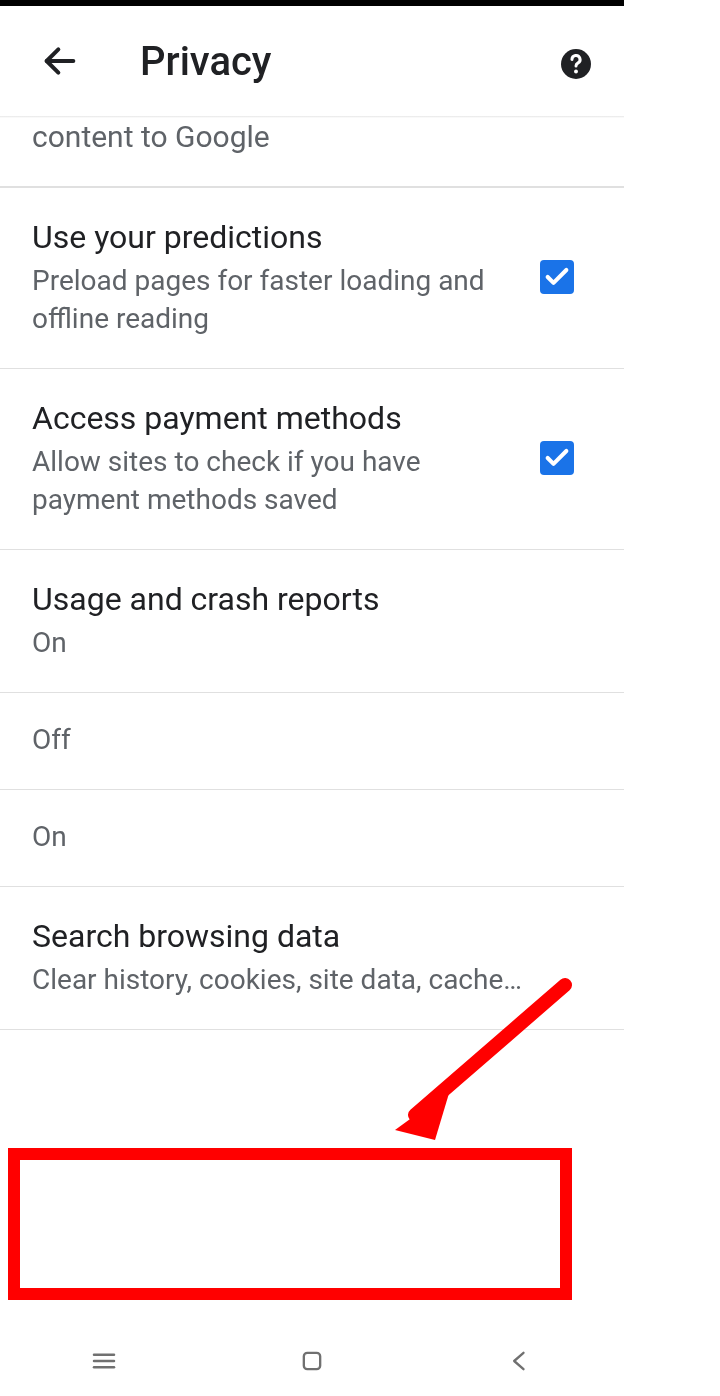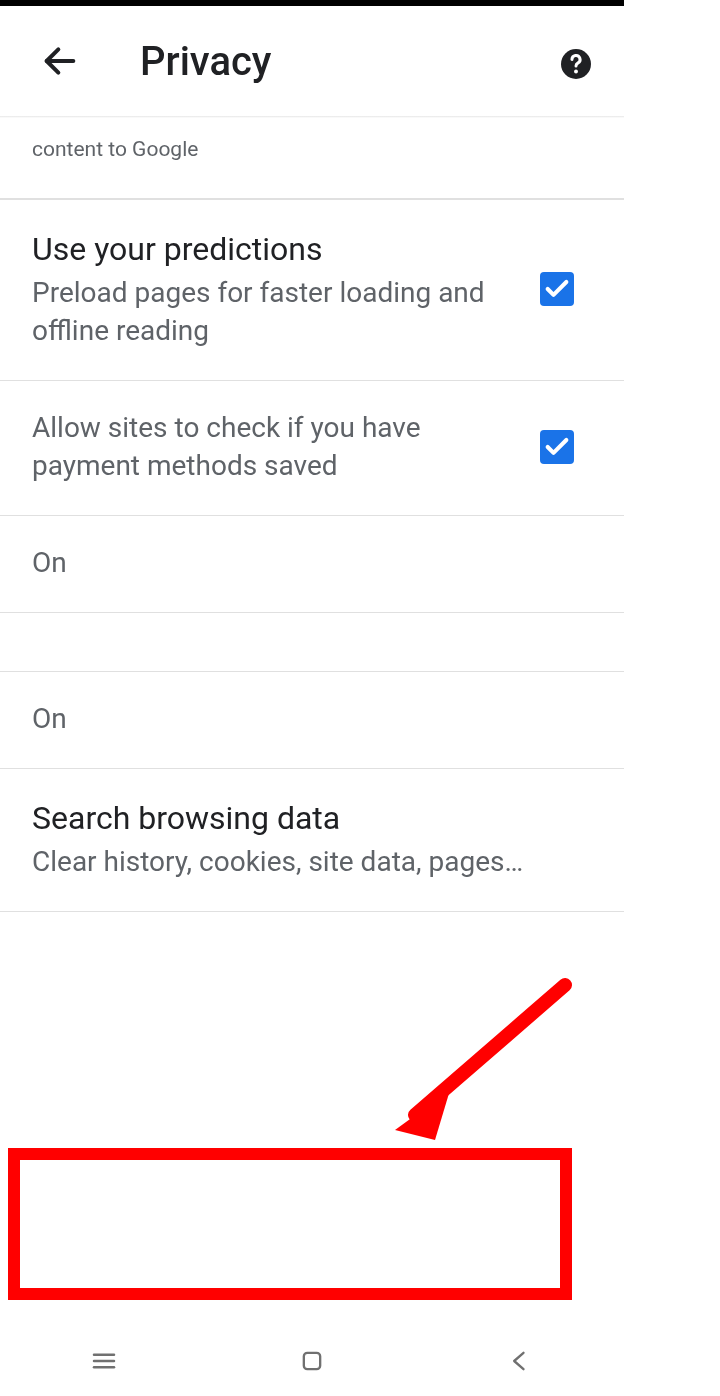--- a/index.html
+++ b/index.html
@@ -30,23 +30,23 @@
     right: 28px;
     top: 38px;
     width: 40px; height: 40px;
     display:flex; align-items:center; justify-content:center;
   }
 
   .divider { height: 1px; background: #e0e0e0; width: 100%; }
   .shadowline { height: 2px; background: linear-gradient(#e6e6e6, #fff); width: 100%; }
 
   .partial {
-    padding: 12px 32px 30px 32px;
+    padding: 0 32px 30px 32px;
     color: #5f6368;
-    font-size: 21px;
+    font-size: 30px;
     line-height: 38px;
   }
 
   .item {
     padding: 28px 32px 30px 32px;
     display: flex;
     align-items: center;
     justify-content: space-between;
   }
   .item .textcol { flex: 1; padding-right: 20px; }
@@ -140,58 +140,61 @@
       <svg viewBox="0 0 24 24" fill="none" stroke="#fff" stroke-width="3.5" stroke-linecap="round" stroke-linejoin="round">
           <polyline points="4 12 9 17 20 6"></polyline>
         </svg>
     </div>
   </div>
 
   <div class="divider"></div>
 
   <div class="item">
     <div class="textcol">
+      <div class="t">Access payment methods</div>
       <div class="s">Allow sites to check if you have payment methods saved</div>
     </div>
     <div class="checkbox">
       <svg viewBox="0 0 24 24" fill="none" stroke="#fff" stroke-width="3.5" stroke-linecap="round" stroke-linejoin="round">
           <polyline points="4 12 9 17 20 6"></polyline>
         </svg>
     </div>
   </div>
 
   <div class="divider"></div>
 
   <div class="item">
     <div class="textcol">
+      <div class="t">Usage and crash reports</div>
       <div class="s">On</div>
     </div>
   </div>
 
   <div class="divider"></div>
 
   <div class="item">
     <div class="textcol">
+      <div class="s">Off</div>
     </div>
   </div>
 
   <div class="divider"></div>
 
   <div class="item">
     <div class="textcol">
       <div class="s">On</div>
     </div>
   </div>
 
   <div class="divider"></div>
 
   <div class="item">
     <div class="textcol">
       <div class="t">Search browsing data</div>
-      <div class="s">Clear history, cookies, site data, pages…</div>
+      <div class="s">Clear history, cookies, site data, cache…</div>
     </div>
   </div>
 
   <div class="divider"></div>
 
   <svg class="anno-arrow" width="200" height="170" viewBox="0 0 200 170">
     <defs>
       <marker id="ah" markerWidth="8" markerHeight="8" refX="2" refY="4" orient="auto">
         <path d="M0,0 L8,4 L0,8 Z" fill="#ff0000"></path>
       </marker>

